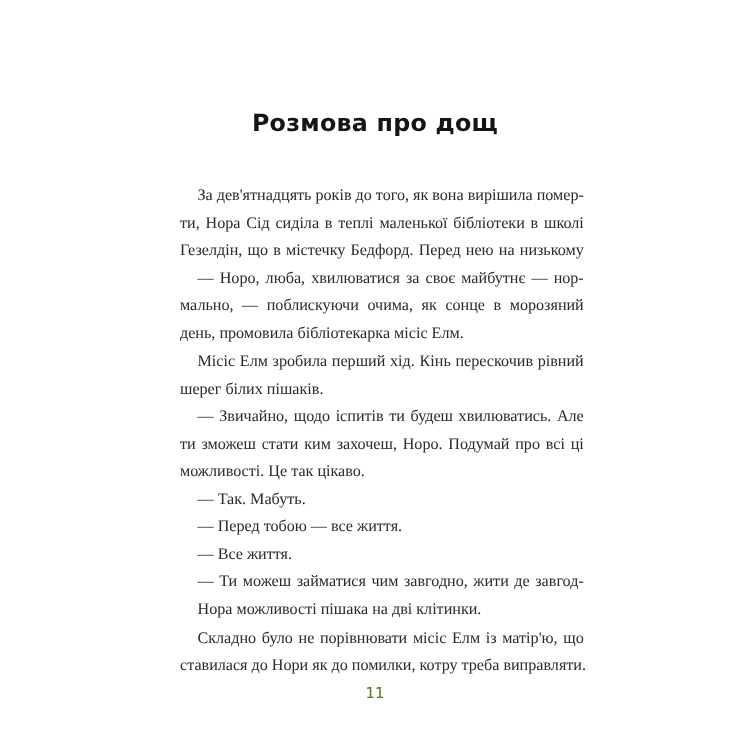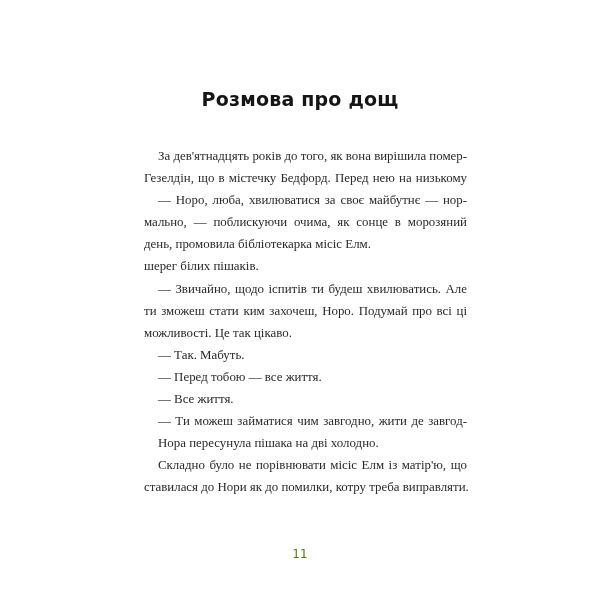--- a/index.html
+++ b/index.html
@@ -17,40 +17,42 @@
 </style>
 </head>
 <body>
 
 <div class="page">
   <div class="title">Розмова про дощ</div>
 
   <div class="body">
 
     <span class="line indent">За дев'ятнадцять років до того, як вона вирішила помер-</span>
+    <span class="line">ти, Нора Сід сиділа в теплі маленької бібліотеки в школі</span>
     <span class="line">Гезелдін, що в містечку Бедфорд. Перед нею на низькому</span>
 
     <span class="line indent">— Норо, люба, хвилюватися за своє майбутнє — нор-</span>
     <span class="line">мально, — поблискуючи очима, як сонце в морозяний</span>
     <span class="line last">день, промовила бібліотекарка місіс Елм.</span>
 
+    <span class="line indent">Місіс Елм зробила перший хід. Кінь перескочив рівний</span>
     <span class="line last">шерег білих пішаків.</span>
 
     <span class="line indent">— Звичайно, щодо іспитів ти будеш хвилюватись. Але</span>
     <span class="line">ти зможеш стати ким захочеш, Норо. Подумай про всі ці</span>
     <span class="line last">можливості. Це так цікаво.</span>
 
     <span class="line indent last">— Так. Мабуть.</span>
 
     <span class="line indent last">— Перед тобою — все життя.</span>
 
     <span class="line indent last">— Все життя.</span>
 
     <span class="line indent">— Ти можеш займатися чим завгодно, жити де завгод-</span>
 
-    <span class="line indent last">Нора пересунула пішака на дві холодно.</span>
+    <span class="line indent last">Нора можливості пішака на дві клітинки.</span>
 
     <span class="line indent">Складно було не порівнювати місіс Елм із матір'ю, що</span>
     <span class="line last">ставилася до Нори як до помилки, котру треба виправляти.</span>
   </div>
 
   <div class="pagenum">11</div>
 </div>
 
 </body></html>

